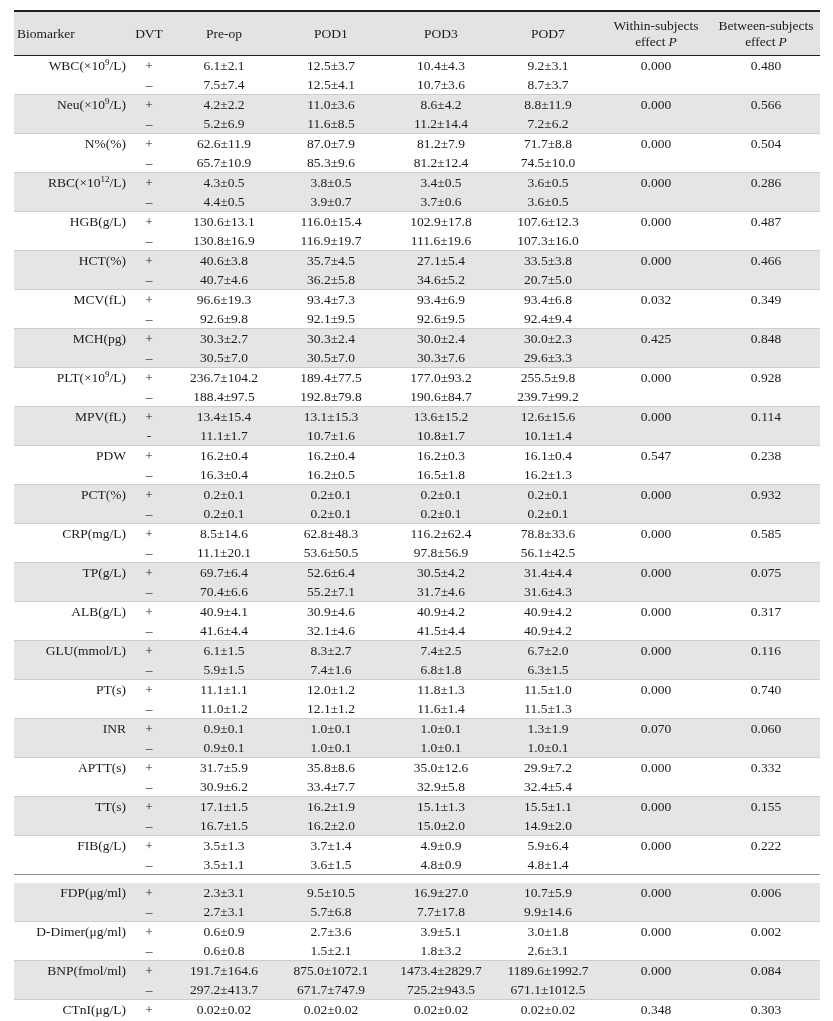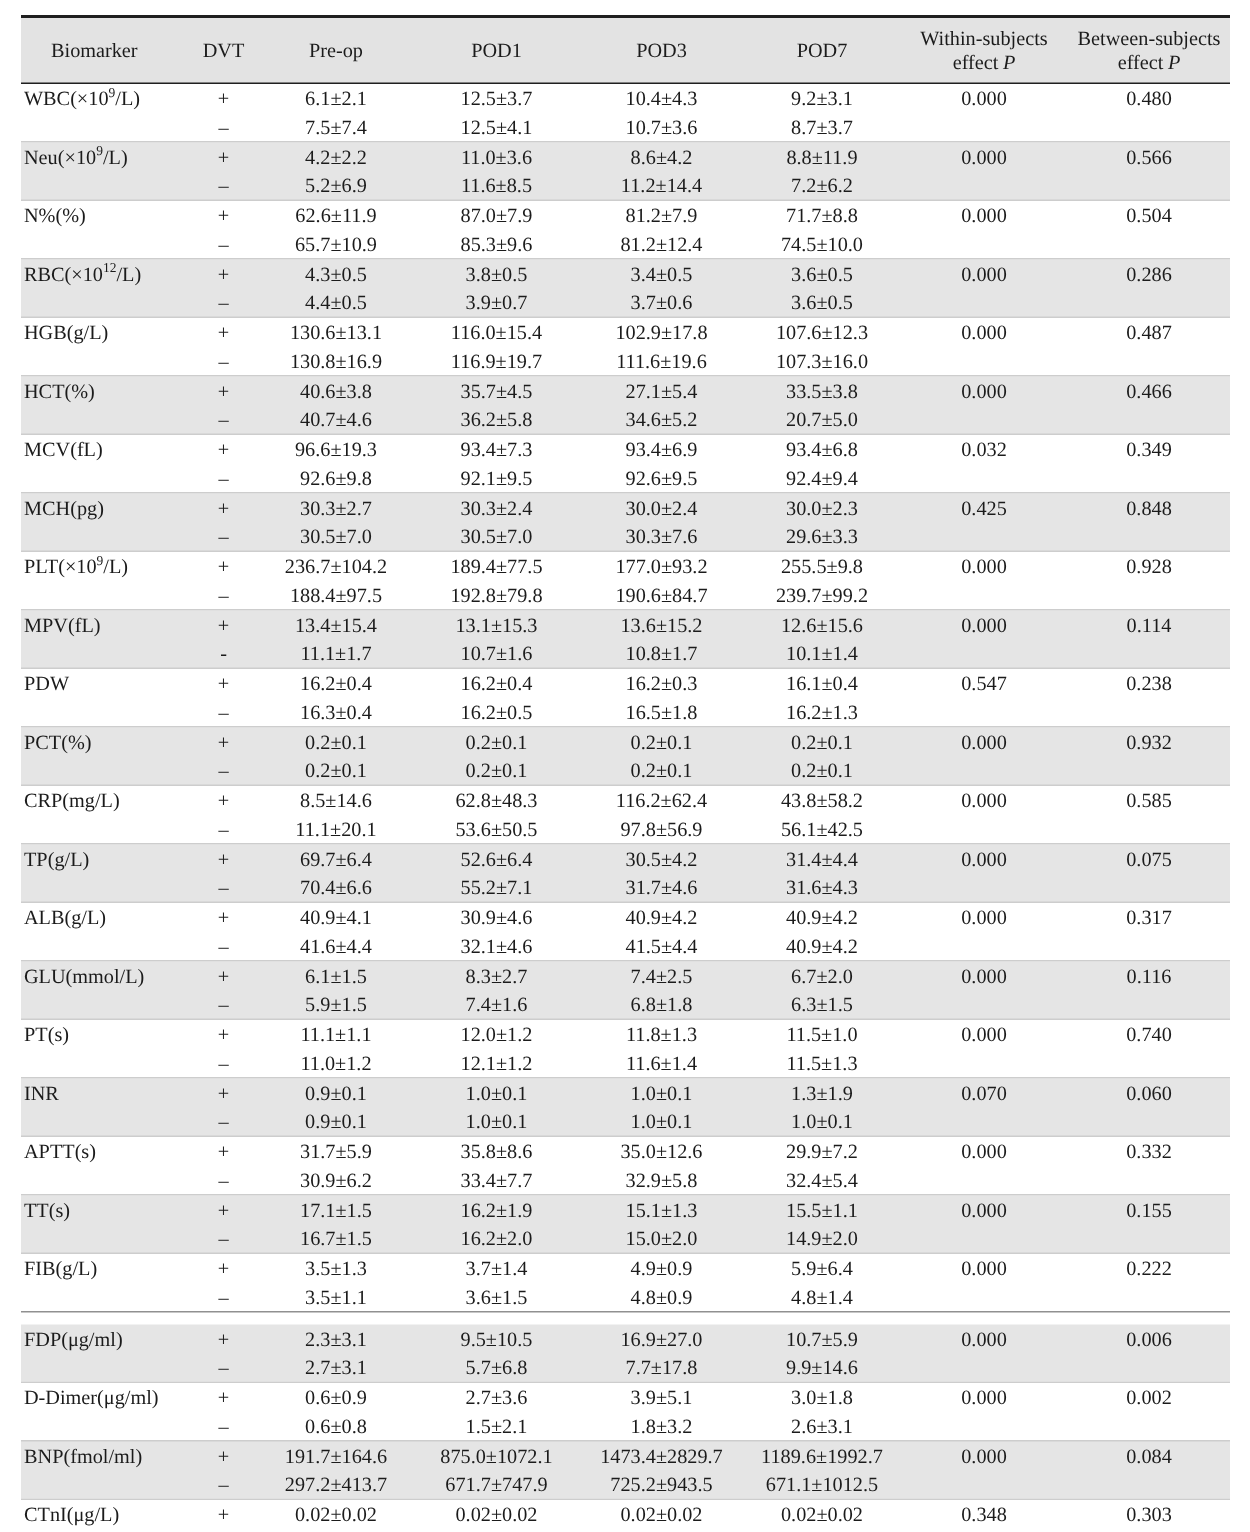--- a/index.html
+++ b/index.html
@@ -23,31 +23,31 @@
     background: #e3e3e3;
     font-weight: normal;
     font-size: 13.5px;
     line-height: 16px;
     padding: 6px 0 5px 0;
     border-bottom: 1.8px solid #1f1f1f;
     text-align: center;
     vertical-align: middle;
     white-space: nowrap;
   }
-  th.bio-h { text-align: left; padding-left: 20px; }
+  th.bio-h { text-align: left; padding-left: 3px; }
   .pp { font-style: italic; margin-left: 3px; }
   tbody td {
     font-size: 13.5px;
     line-height: 19px;
     padding: 0;
     text-align: center;
     vertical-align: top;
     white-space: nowrap;
   }
-  td.bio { text-align: left; padding-left: 2px; }
+  td.bio { text-align: right; padding-left: 2px; }
   td.bio sup { font-size: 9px; line-height: 0; }
   tr.shade td { background: #e5e5e5; }
   tr.first td { border-top: 1px solid #cdcdcd; }
   tbody tr:first-child td, tr.after-sep td { border-top: none; }
   tr.spacer td { height: 8px; background: #ffffff; border-top: 1px solid #909090; }
 </style>
 </head>
 <body>
 
 <div class="page">
@@ -284,21 +284,21 @@
           <td class="val">0.2±0.1</td>
           <td class="val">0.2±0.1</td>
           <td class="val">0.2±0.1</td>
         </tr>
         <tr class="first">
           <td class="bio" rowspan="2"><span>CRP(mg/L)</span><sup></sup><span></span></td>
           <td class="dvt">+</td>
           <td class="val">8.5±14.6</td>
           <td class="val">62.8±48.3</td>
           <td class="val">116.2±62.4</td>
-          <td class="val">43.8±58.2</td>
+          <td class="val">78.8±33.6</td>
           <td class="pval" rowspan="2">0.000</td>
           <td class="pval" rowspan="2">0.585</td>
         </tr>
         <tr class="second">
           <td class="dvt">–</td>
           <td class="val">11.1±20.1</td>
           <td class="val">53.6±50.5</td>
           <td class="val">97.8±56.9</td>
           <td class="val">56.1±42.5</td>
         </tr>

